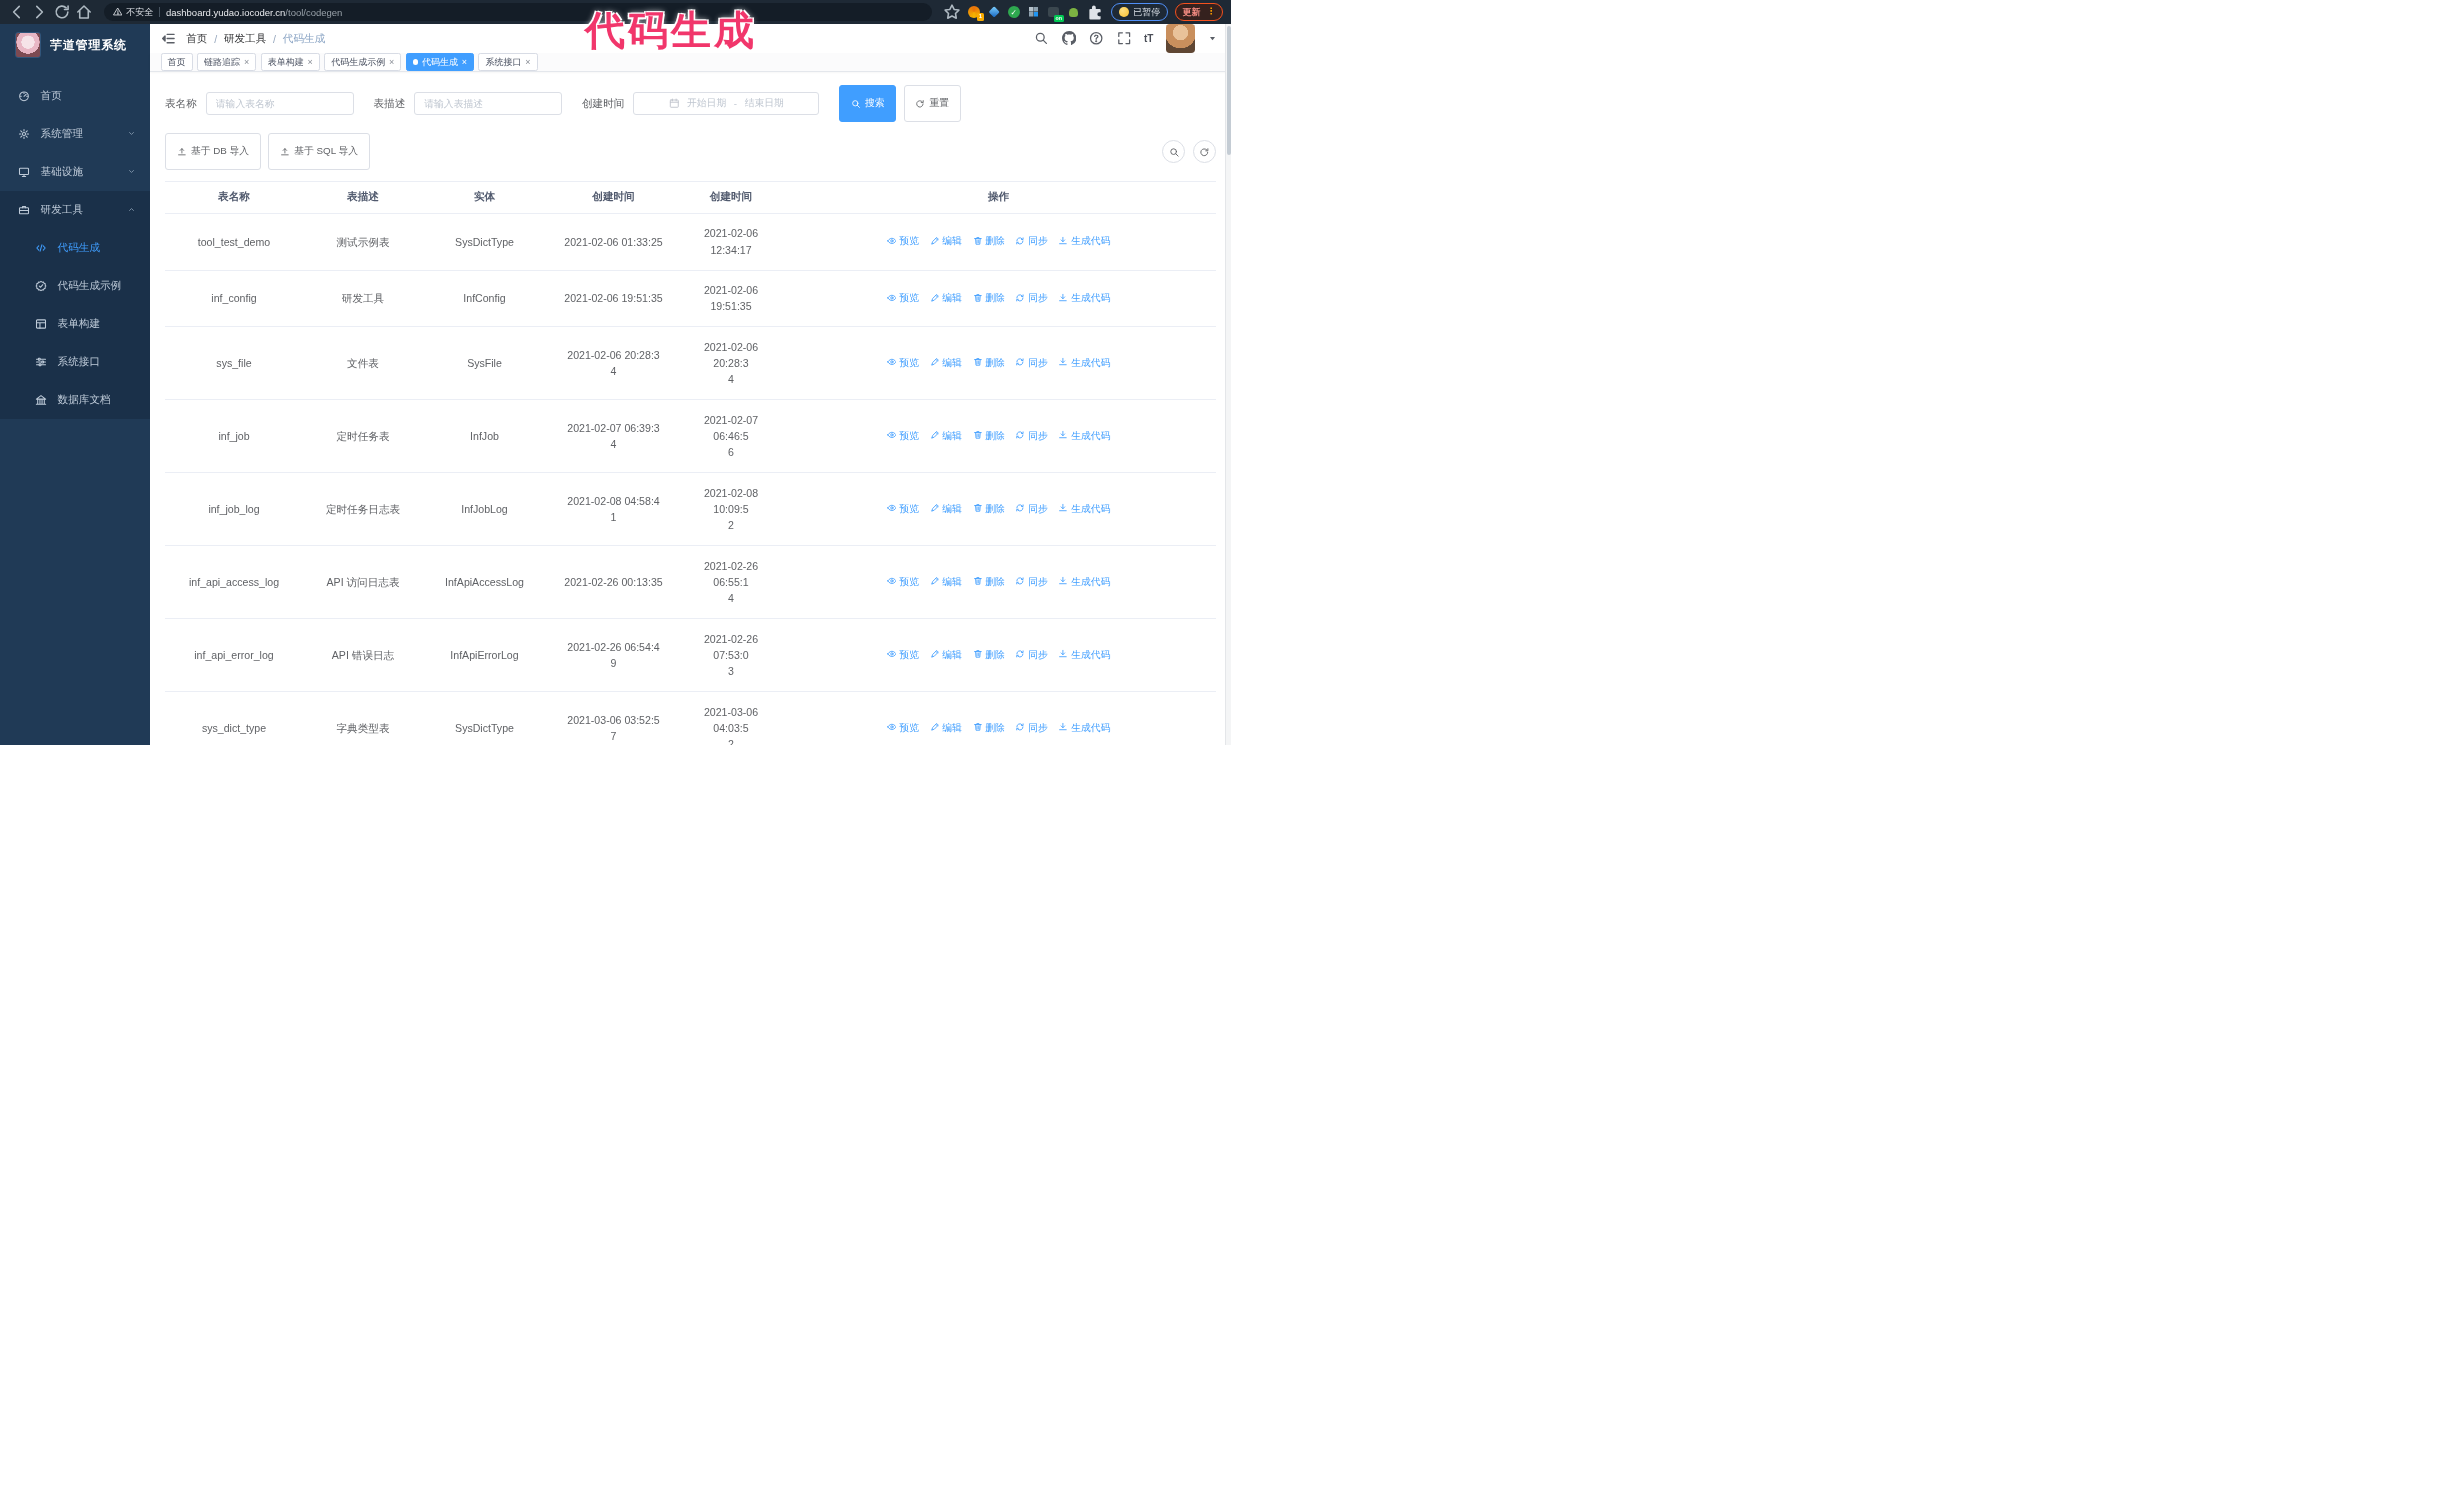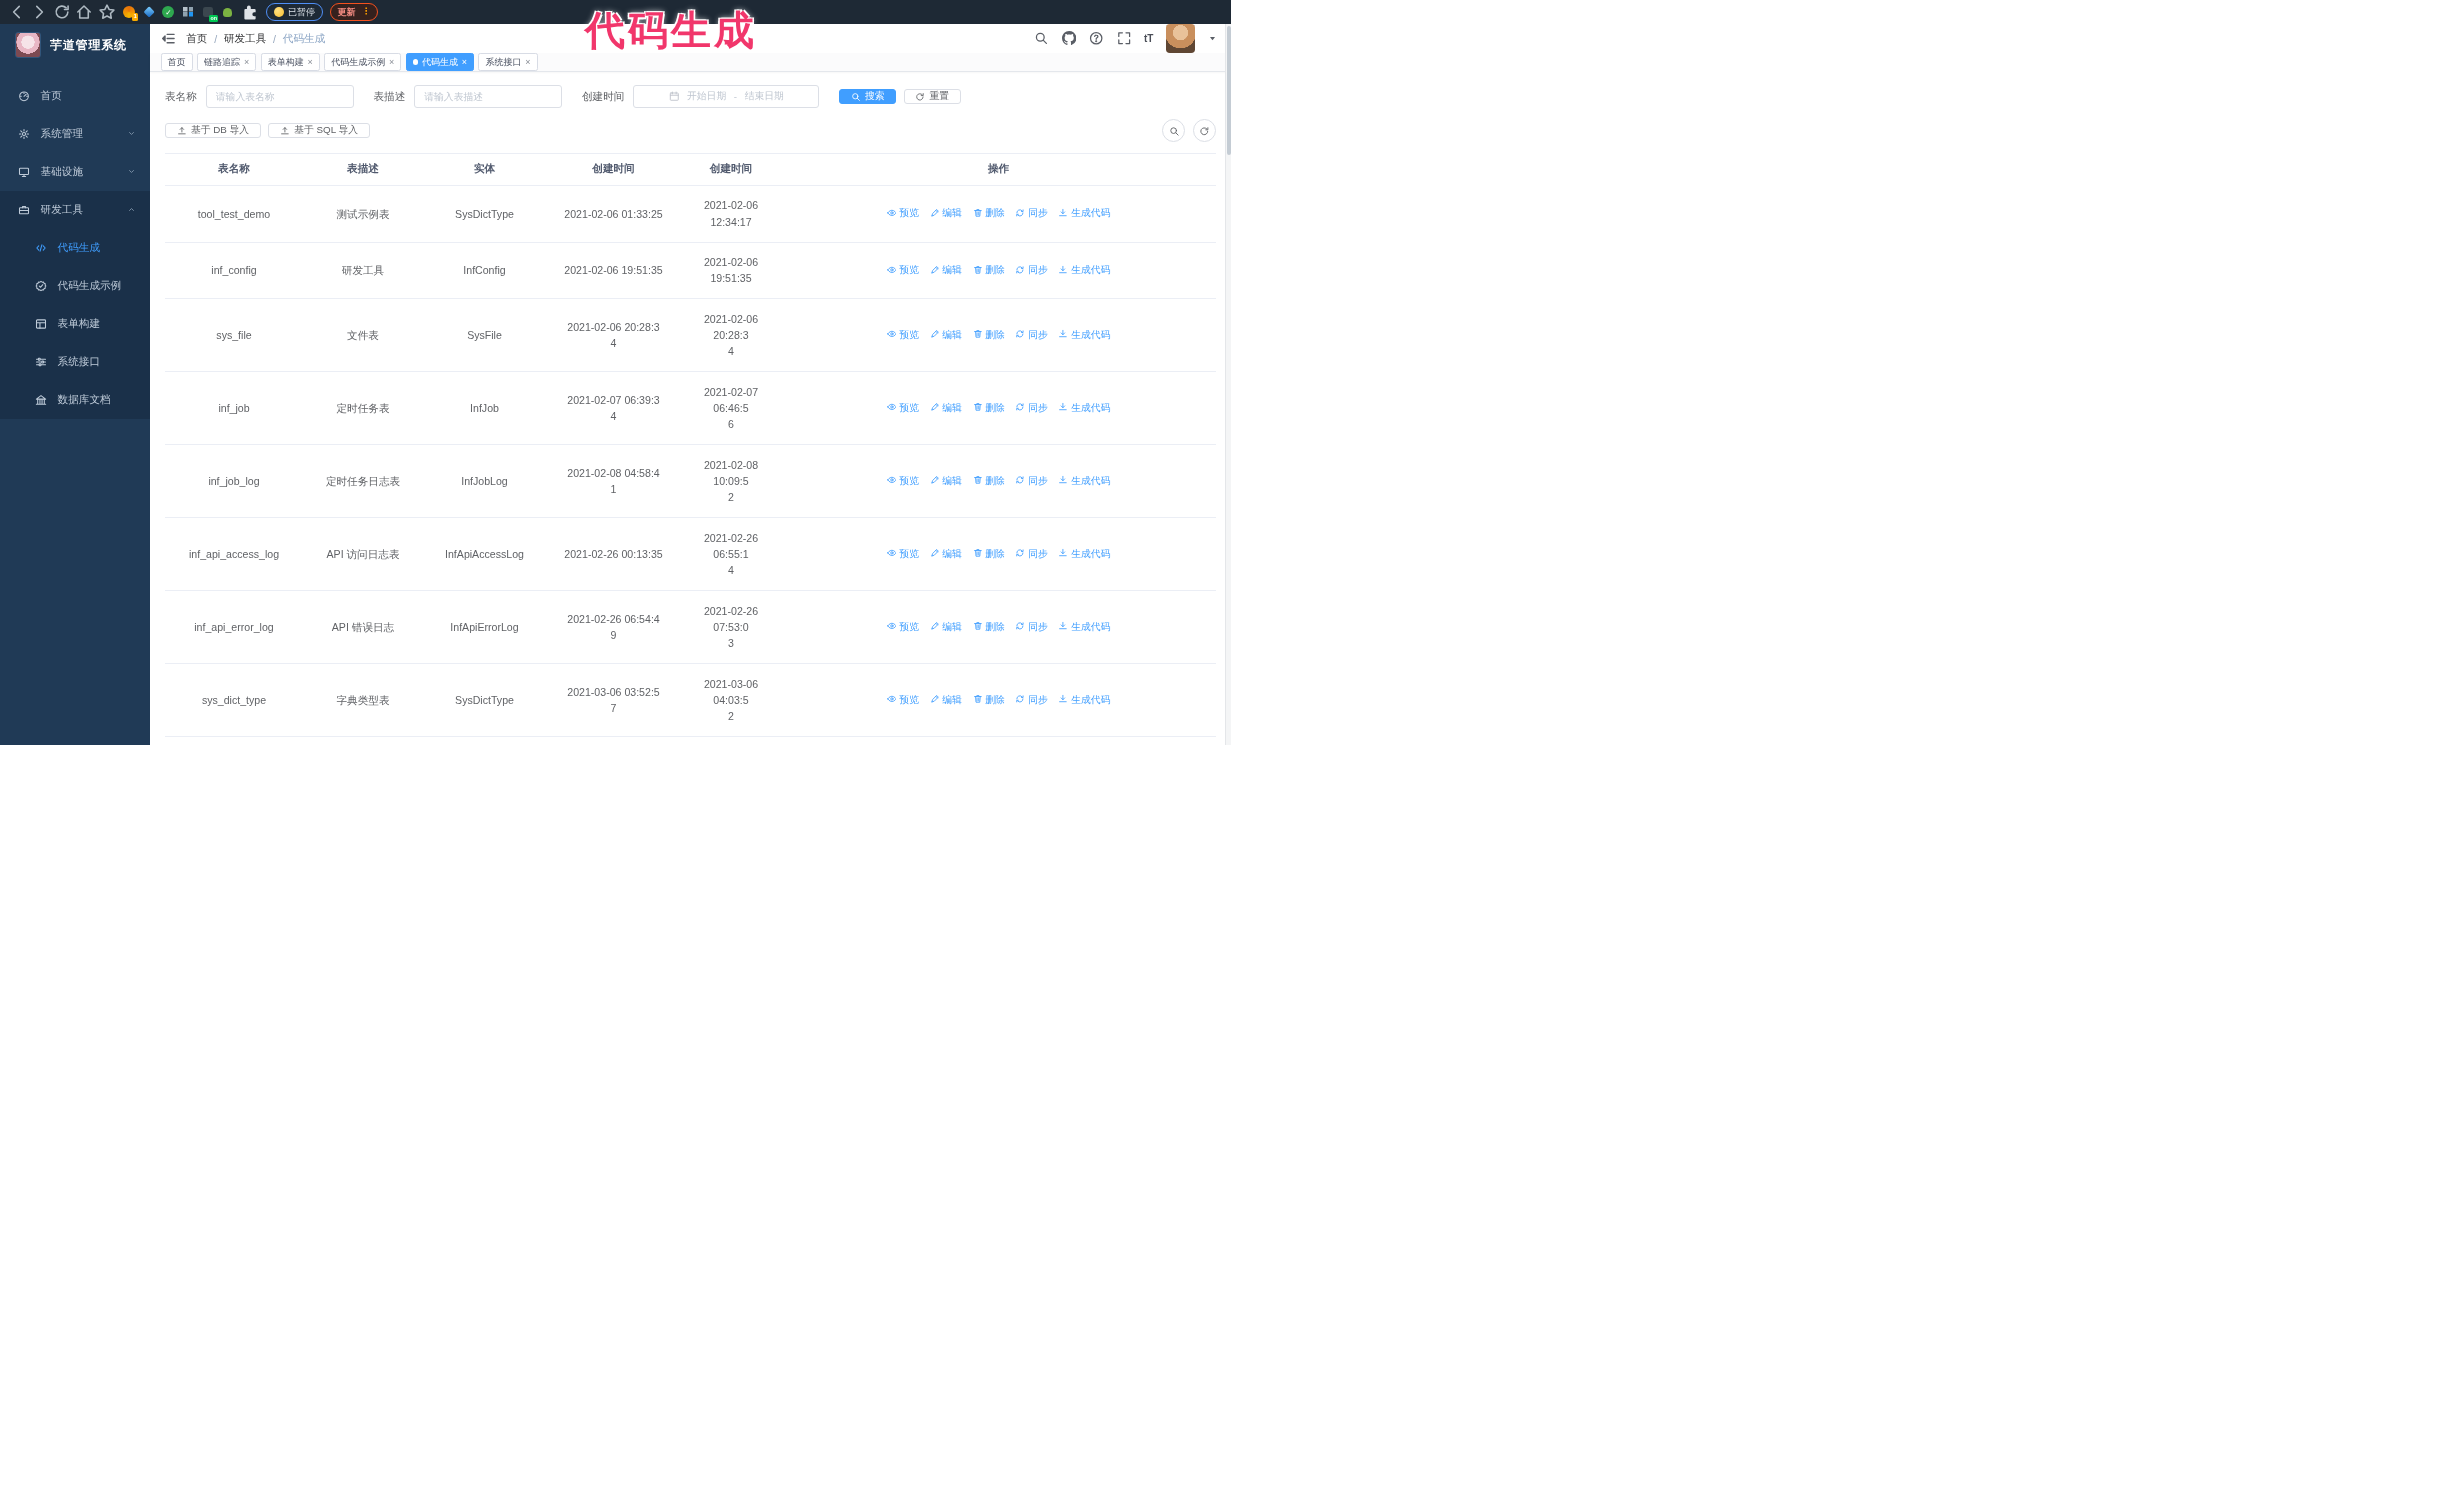--- a/index.html
+++ b/index.html
@@ -78,21 +78,21 @@
   .content { flex:1; padding:13px 15px 0; position:relative; min-width:0; }
 
   
   .filters { display:flex; align-items:center; flex-wrap:nowrap; }
   .f-label { font-size:10.6px; color:#606266; margin-right:9px; white-space:nowrap; }
   .f-group { display:flex; align-items:center; margin-right:19.7px; }
   .inp { width:148px; height:23px; border:0.8px solid #dcdfe6; border-radius:3px; padding:0 9px; font-size:9.8px; color:#606266; outline:none; }
   .inp::placeholder { color:#bfc6d0; }
   .datebox { width:186px; height:23px; border:0.8px solid #dcdfe6; border-radius:3px; display:flex; align-items:center; justify-content:center; gap:7.6px; color:#bfc6d0; font-size:9.8px; cursor:text; }
   .datebox .ic { color:#c0c4cc; width:10.6px; height:10.6px; }
-  .btn { height:15px; display:inline-flex; align-items:center; gap:4.5px; padding:0 10.6px; border-radius:3px; font-size:9.8px; cursor:pointer; border:0.8px solid #dcdfe6; background:#fff; color:#606266; white-space:nowrap; }
+  .btn { height:37px; display:inline-flex; align-items:center; gap:4.5px; padding:0 10.6px; border-radius:3px; font-size:9.8px; cursor:pointer; border:0.8px solid #dcdfe6; background:#fff; color:#606266; white-space:nowrap; }
   .btn.primary { background:#409eff; border-color:#409eff; color:#fff; }
   .btn .ic { width:9.8px; height:9.8px; }
   .filters .btn + .btn { margin-left:7.6px;font-family:Liberation Serif, serif; }
 
   
   .toolbar { margin-top:11.4px; display:flex; align-items:center; }
   .toolbar .btn + .btn { margin-left:7.6px; }
   .tool-right { margin-left:auto; display:flex; gap:7.6px; }
   .circ { width:23px; height:23px; border-radius:50%; border:0.8px solid #dcdfe6; background:#fff; display:flex; align-items:center; justify-content:center; color:#606266; cursor:pointer; }
   .circ .ic { width:10.6px; height:10.6px; }
@@ -134,20 +134,36 @@
           <path d="M13.2 8a5.2 5.2 0 1 1-1.5-3.7"></path>
           <path d="M13.4 2.6v3.2h-3.2"></path>
         </svg>
       </span>
     <span class="nbtn">
         <svg viewBox="0 0 16 16" fill="none" stroke="currentColor" stroke-width="1.4" stroke-linecap="round" stroke-linejoin="round">
           <path d="M2.5 8 8 2.7 13.5 8"></path>
           <path d="M4.2 7v6.3h7.6V7"></path>
         </svg>
       </span>
+    <div class="urlbar">
+      <span class="sec">
+        <span class="ic" style="width:9.8px;height:9.8px;color:#dfe3e8">
+            <svg viewBox="0 0 16 16" fill="none" stroke="currentColor" stroke-width="1.4" stroke-linecap="round" stroke-linejoin="round">
+              <path d="M8 2.2 14.6 13H1.4z"></path>
+              <path d="M8 6.2v3.2"></path>
+              <circle cx="8" cy="11.3" r=".4" fill="currentColor"></circle>
+            </svg>
+          </span>
+        <span>不安全</span>
+      </span>
+      <span class="div"></span>
+      <span class="url">
+        <span class="host">dashboard.yudao.iocoder.cn</span><span class="path">/tool/codegen</span>
+      </span>
+    </div>
     <div class="chrome-right">
       <span class="nbtn">
           <svg viewBox="0 0 16 16" fill="none" stroke="currentColor" stroke-width="1.4" stroke-linecap="round" stroke-linejoin="round">
             <path d="m8 1.9 1.9 3.8 4.2.6-3 3 .7 4.2L8 11.5l-3.8 2 .7-4.2-3-3 4.2-.6z"></path>
           </svg>
         </span>
       <span class="ext">
         <span class="c-circle" style="background:conic-gradient(#e8710a,#f4b400,#e8710a)"></span>
         <span class="badge">1</span>
       </span>

